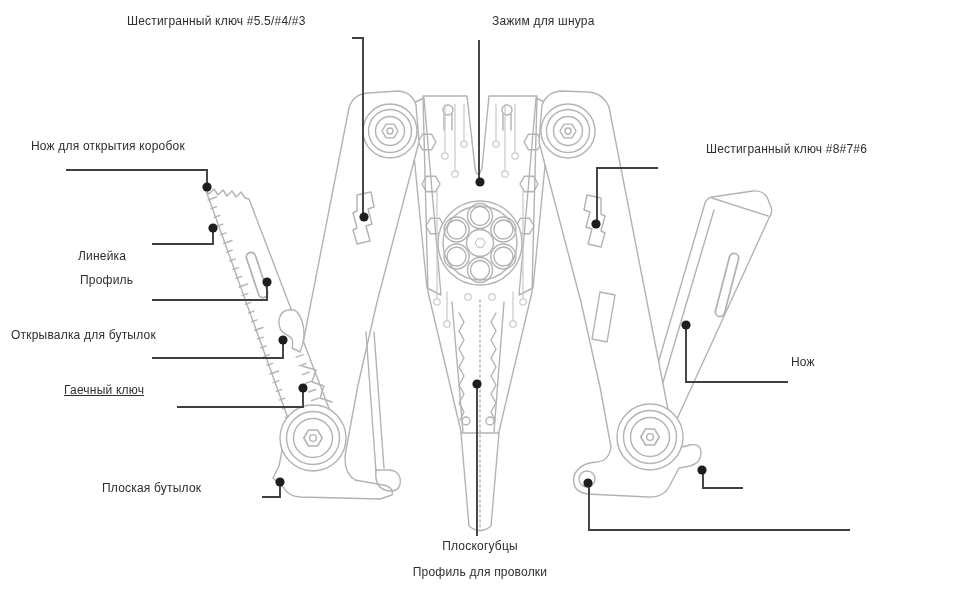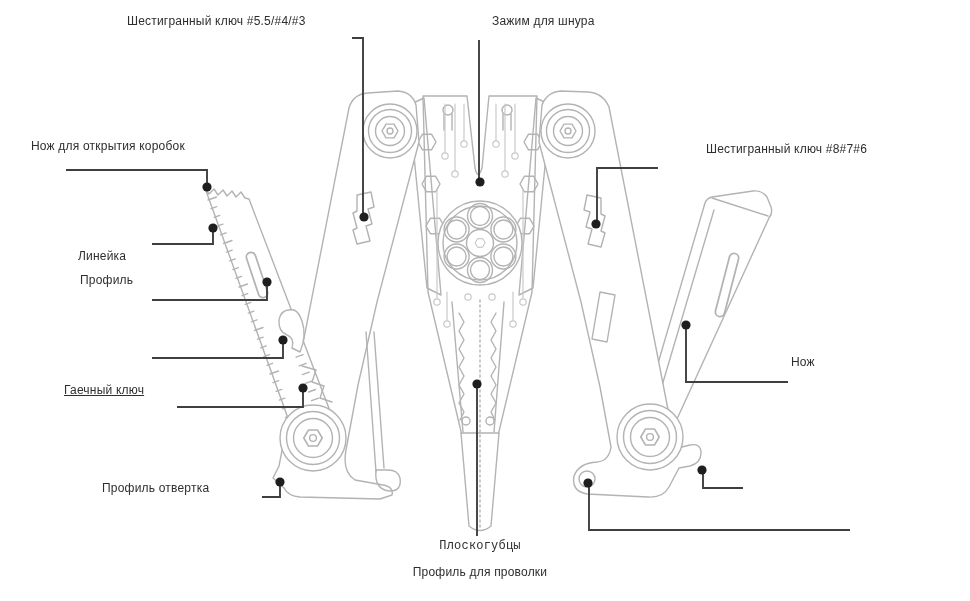--- a/index.html
+++ b/index.html
@@ -204,20 +204,21 @@
       <circle cx="588" cy="483" r="4.6"></circle>
       <circle cx="477" cy="384" r="4.6"></circle>
     </g>
   </svg>
 
   <div class="lbl" style="left:127px;top:12px;">Шестигранный ключ #5.5/#4/#3</div>
   <div class="lbl" style="left:31px;top:137px;">Нож для открытия коробок</div>
   <div class="lbl" style="left:492px;top:12px;">Зажим для шнура</div>
   <div class="lbl" style="left:78px;top:218px;margin-top:29px;">Линейка</div>
   <div class="lbl" style="left:80px;top:271px;">Профиль</div>
+  <div class="lbl" style="left:11px;top:326px;">Открывалка для бутылок</div>
   <div class="lbl" style="left:64px;top:381px;text-decoration:underline;">Гаечный ключ</div>
-  <div class="lbl" style="left:102px;top:479px;">Профиль отвертка</div>
+  <div class="lbl" style="left:102px;top:479px;">Плоская бутылок</div>
   <div class="lbl" style="left:666px;top:140px;margin-left:40px;">Шестигранный ключ #8#7#6</div>
   <div class="lbl" style="left:791px;top:353px;">Нож</div>
-  <div class="lbl ctr" style="left:480px;top:537px;font-family:Liberation Mono, monospace;">Плоскогубцы</div>
+  <div class="lbl ctr" style="left:480px;top:537px;">Плоскогубцы</div>
   <div class="lbl ctr" style="left:480px;top:563px;">Профиль для проволки</div>
 
 </div>
 
 </body></html>

